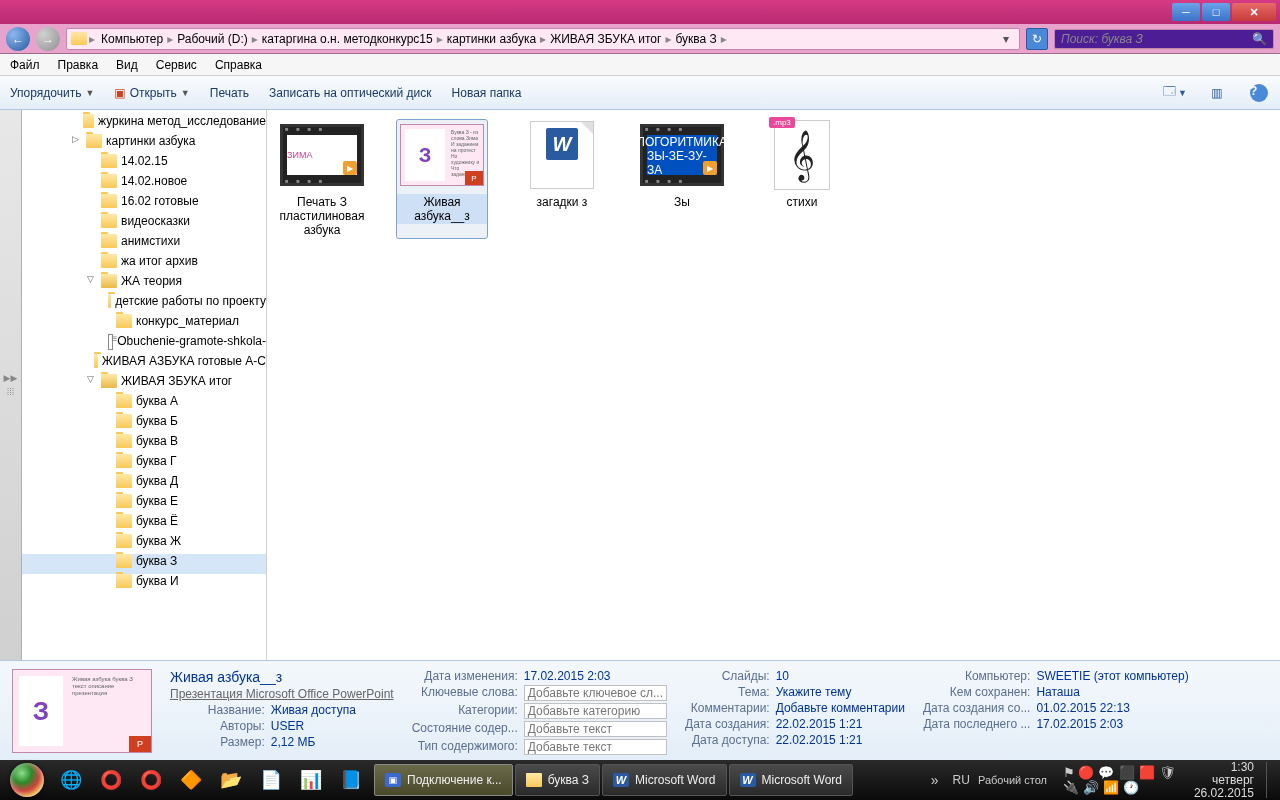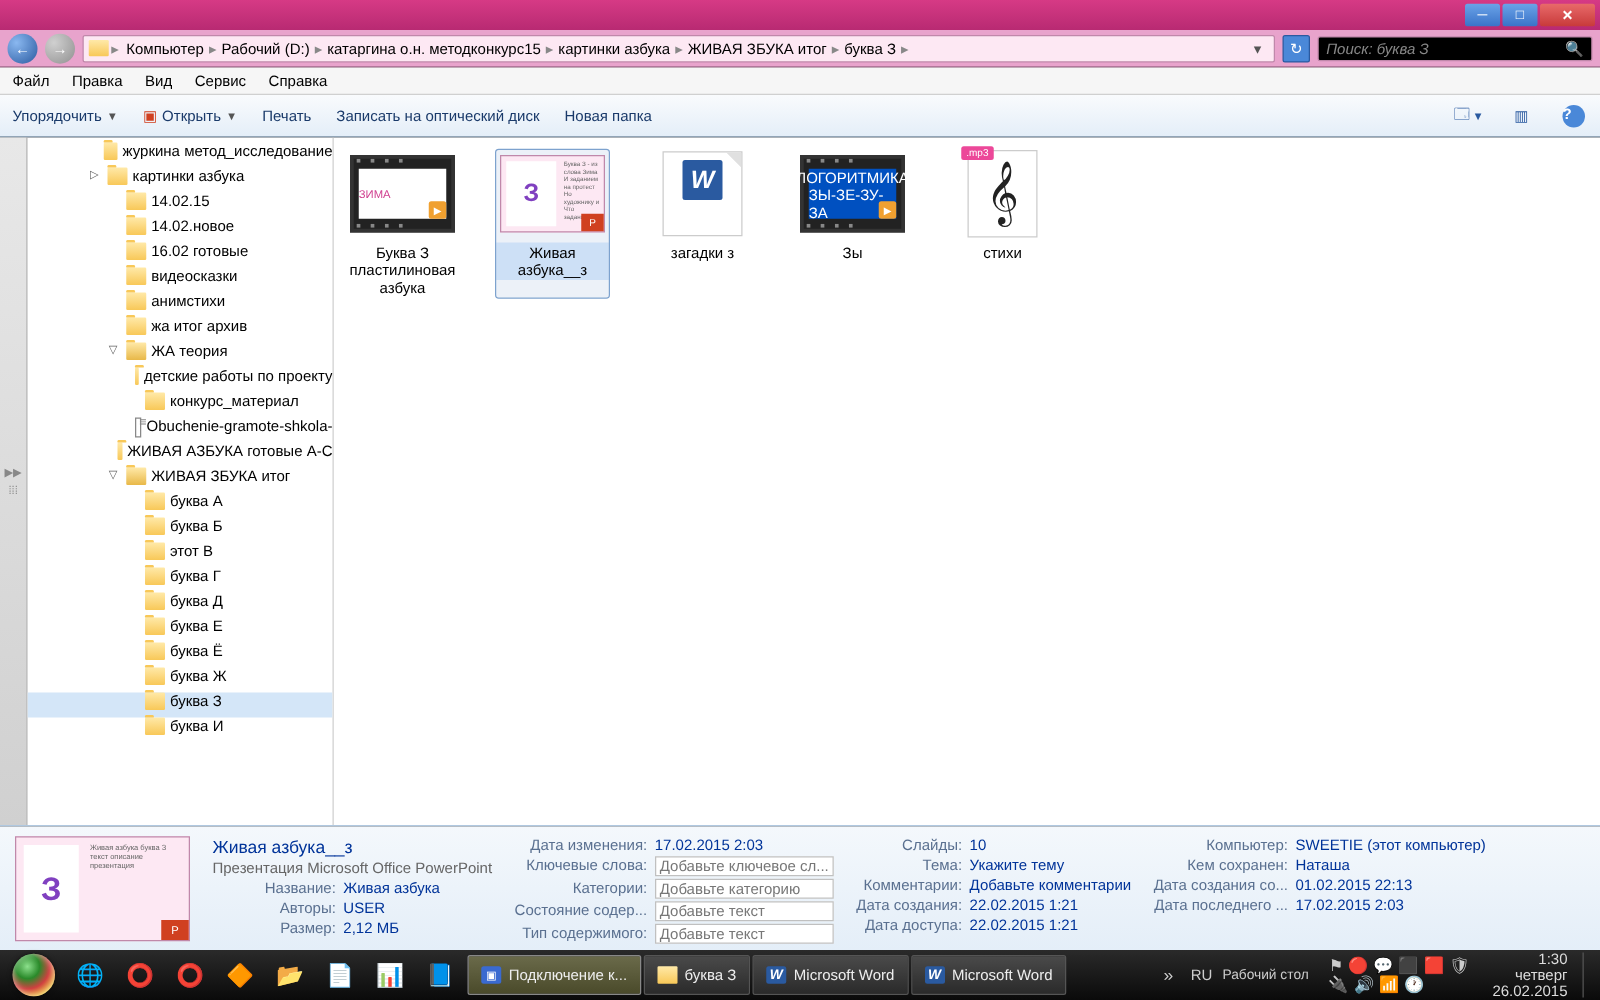--- a/index.html
+++ b/index.html
@@ -15,21 +15,21 @@
 
 
 .navbar { height: 30px; background: #e8a3cc; display: flex; align-items: center; padding: 0 6px; gap: 6px; border-bottom: 1px solid #a06a8a; }
 .navbtn { width: 24px; height: 24px; border-radius: 50%; background: radial-gradient(circle at 30% 30%, #8ab8f0, #2a5aa0); display: flex; align-items: center; justify-content: center; color: #fff; cursor: pointer; }
 .navbtn.fwd { background: radial-gradient(circle at 30% 30%, #d0d0d0, #909090); }
 .breadcrumb { flex: 1; height: 22px; background: #fde8f3; border: 1px solid #c088aa; border-radius: 2px; display: flex; align-items: center; padding: 0 4px; gap: 2px; }
 .breadcrumb .crumb { padding: 0 4px; cursor: pointer; }
 .breadcrumb .sep { color: #888; }
 .breadcrumb .dropdown { margin-left: auto; padding: 0 6px; cursor: pointer; color: #555; }
 .refresh { width: 22px; height: 22px; background: #4a88d8; border: 1px solid #2a5aa0; border-radius: 2px; display: flex; align-items: center; justify-content: center; color: #fff; cursor: pointer; }
-.searchbox { width: 220px; height: 20px; background: #000000; border: 1px solid #c088aa; border-radius: 2px; display: flex; align-items: center; padding: 0 6px; color: #888; font-style: italic; gap: 32px; }
+.searchbox { width: 220px; height: 20px; background: #4c1d95; border: 1px solid #c088aa; border-radius: 2px; display: flex; align-items: center; padding: 0 6px; color: #888; font-style: italic; gap: 32px; }
 .searchbox .mag { margin-left: auto; color: #4a88d8; font-style: normal; }
 
 
 .menubar { height: 22px; background: #f6f6f6; display: flex; align-items: center; padding: 0 10px; gap: 18px; border-bottom: 1px solid #d0d0d0; }
 .menubar .menuitem { cursor: pointer; }
 
 
 .toolbar { height: 34px; background: linear-gradient(#f9fbfd, #e4eef8); border-bottom: 1px solid #b0c8e0; display: flex; align-items: center; padding: 0 10px; gap: 20px; }
 .toolbar .tbbtn { display: flex; align-items: center; gap: 4px; color: #1a3a6a; cursor: pointer; justify-content: center; }
 .toolbar .tbbtn .arr { font-size: 9px; color: #555; }
@@ -85,21 +85,21 @@
 .mp3thumb .tag { position: absolute; top: -4px; left: -6px; background: #ec4899; color: #fff; font-size: 8px; padding: 1px 4px; border-radius: 2px; }
 .mp3thumb .clef { font-size: 44px; color: #222; }
 
 
 .details { height: 100px; background: linear-gradient(#f4f8fc,#e4eef8); border-top: 1px solid #b0c8e0; display: flex; padding: 8px 12px; gap: 18px; }
 .details .preview { width: 140px; height: 84px; background: #fde8f3; border: 1px solid #c088aa; position: relative; display: flex; }
 .details .preview .slide { flex: 0 0 44px; background: #fff; margin: 6px; display: flex; align-items: center; justify-content: center; color: #8040c0; font-size: 26px; font-weight: bold; }
 .details .preview .badge { position: absolute; bottom: 0; right: 0; width: 22px; height: 16px; background: #d04020; color: #fff; font-size: 9px; display: flex; align-items: center; justify-content: center; }
 .details .meta { display: flex; flex-direction: column; gap: 2px; }
 .details .meta .title { font-size: 14px; color: #003399; }
-.details .meta .subtitle { color: #666; }
+.details .meta .subtitle { color: #666; text-decoration: underline; }
 .details .props { display: grid; grid-template-columns: auto auto; column-gap: 6px; row-gap: 2px; align-content: start; }
 .details .props .plab { text-align: right; color: #5a7090; }
 .details .props .pval { color: #003399; }
 .details .props .pval.edit { border: 1px solid #c0c0c0; background: #fff; padding: 0 3px; min-width: 100px; color: #777; }
 
 
 .taskbar { height: 40px; background: linear-gradient(#2a2a2a,#0a0a0a); display: flex; align-items: center; padding: 0 4px; gap: 2px; }
 .startbtn { width: 46px; height: 36px; display: flex; align-items: center; justify-content: center; cursor: pointer; }
 .orb { width: 34px; height: 34px; border-radius: 50%; background: radial-gradient(circle at 35% 30%, #8de08d 0%, #2a8a2a 30%, #d04040 55%, #f0d040 80%, #3a6ad0 100%); box-shadow: inset 0 0 6px rgba(255,255,255,0.6), 0 0 4px rgba(0,0,0,0.6); }
 .taskico { width: 40px; display: flex; align-items: center; justify-content: center; color: #ccc; font-size: 18px; cursor: pointer; }
@@ -254,21 +254,21 @@
         <span>буква А</span>
       </div>
       <div class="treenode" style="--indent: 80px;">
         <span class="expand"></span>
         <span class="fico"></span>
         <span>буква Б</span>
       </div>
       <div class="treenode" style="--indent: 80px;">
         <span class="expand"></span>
         <span class="fico"></span>
-        <span>этот В</span>
+        <span>буква В</span>
       </div>
       <div class="treenode" style="--indent: 80px;">
         <span class="expand"></span>
         <span class="fico"></span>
         <span>буква Г</span>
       </div>
       <div class="treenode" style="--indent: 80px;">
         <span class="expand"></span>
         <span class="fico"></span>
         <span>буква Д</span>
@@ -300,21 +300,21 @@
       </div>
     </div>
   <div class="content" id="content">
       <div class="fileitem">
         <div class="thumb">
           <div class="vidthumb">
             <div class="inner">ЗИМА</div>
             <div class="play">▶</div>
           </div>
         </div>
-        <div class="label">Буква З пластилиновая азбука</div>
+        <div class="label">Печать З пластилиновая азбука</div>
       </div>
       <div class="fileitem selected">
         <div class="thumb">
           <div class="pptthumb">
             <div class="slide">З</div>
             <div class="notes">Буква З - из слова Зима<br>И заданием на протест<br>Но художнику и<br>Что заданием</div>
             <div class="badge">P</div>
           </div>
         </div>
         <div class="label">Живая азбука__з</div>
@@ -356,21 +356,21 @@
   <div class="preview">
     <div class="slide">З</div>
     <div style="flex:1;font-size:6px;color:#666;padding:6px 3px;line-height:7px">Живая азбука буква З текст описание презентация</div>
     <div class="badge">P</div>
   </div>
   <div class="meta">
     <div class="title">Живая азбука__з</div>
     <div class="subtitle">Презентация Microsoft Office PowerPoint</div>
     <div class="props" id="propcol0">
         <div class="plab">Название:</div>
-        <div class="pval">Живая азбука</div>
+        <div class="pval">Живая доступа</div>
         <div class="plab">Авторы:</div>
         <div class="pval">USER</div>
         <div class="plab">Размер:</div>
         <div class="pval">2,12 МБ</div>
       </div>
   </div>
   <div class="props" id="propcol1">
       <div class="plab">Дата изменения:</div>
       <div class="pval">17.02.2015 2:03</div>
       <div class="plab">Ключевые слова:</div>

